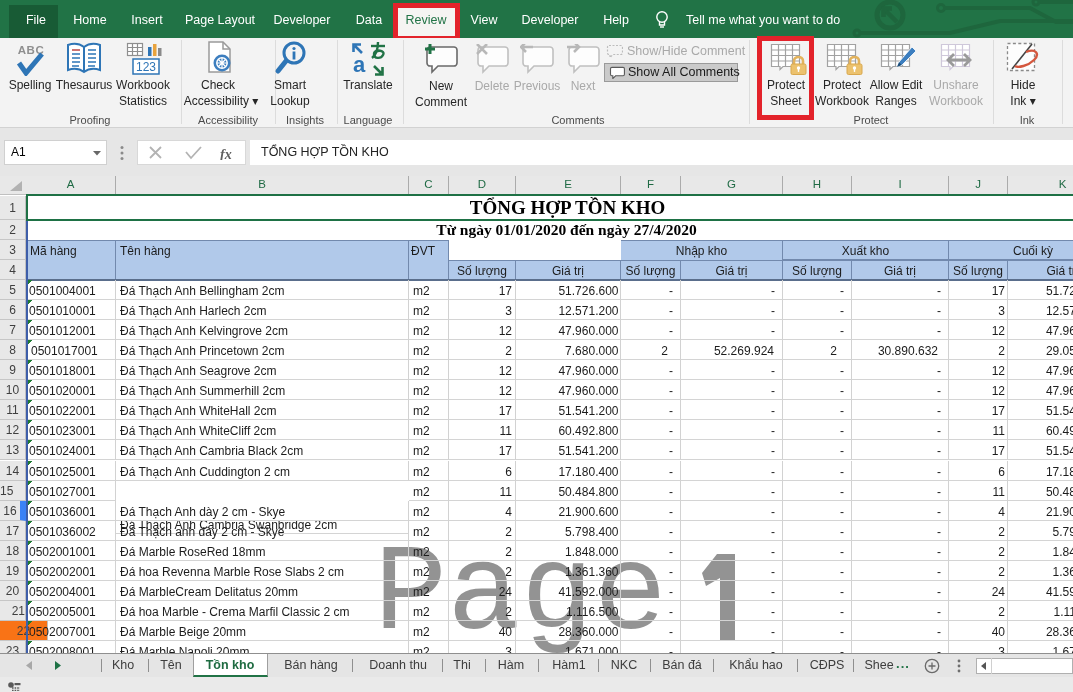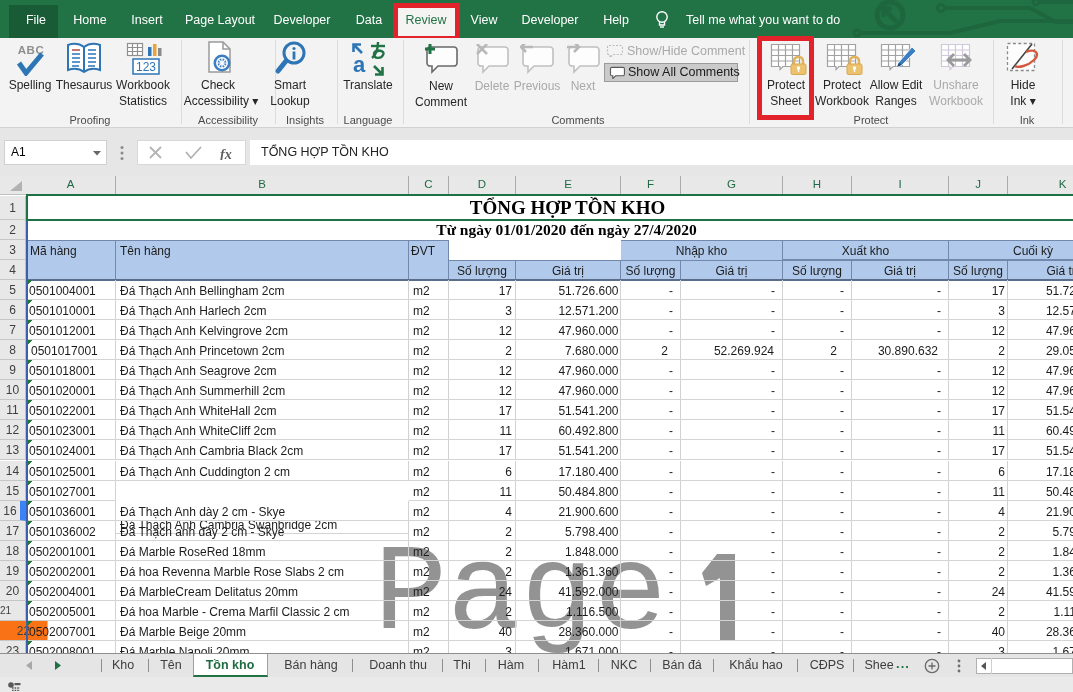--- a/index.html
+++ b/index.html
@@ -254,27 +254,27 @@
 <div class="ab" style="left:0;top:104.0px;width:26px;height:20.1px;background:#e8e8e8;border-right:1px solid #c0c0c0;border-bottom:1px solid #c6c6c6;font-size:12px;color:#3f3f3f;text-align:center;line-height:20.1px">5</div>
 <div class="ab" style="left:0;top:124.1px;width:26px;height:20.1px;background:#e8e8e8;border-right:1px solid #c0c0c0;border-bottom:1px solid #c6c6c6;font-size:12px;color:#3f3f3f;text-align:center;line-height:20.1px">6</div>
 <div class="ab" style="left:0;top:144.1px;width:26px;height:20.0px;background:#e8e8e8;border-right:1px solid #c0c0c0;border-bottom:1px solid #c6c6c6;font-size:12px;color:#3f3f3f;text-align:center;line-height:20.0px">7</div>
 <div class="ab" style="left:0;top:164.1px;width:26px;height:20.1px;background:#e8e8e8;border-right:1px solid #c0c0c0;border-bottom:1px solid #c6c6c6;font-size:12px;color:#3f3f3f;text-align:center;line-height:20.1px">8</div>
 <div class="ab" style="left:0;top:184.2px;width:26px;height:20.1px;background:#e8e8e8;border-right:1px solid #c0c0c0;border-bottom:1px solid #c6c6c6;font-size:12px;color:#3f3f3f;text-align:center;line-height:20.1px">9</div>
 <div class="ab" style="left:0;top:204.2px;width:26px;height:20.1px;background:#e8e8e8;border-right:1px solid #c0c0c0;border-bottom:1px solid #c6c6c6;font-size:12px;color:#3f3f3f;text-align:center;line-height:20.1px">10</div>
 <div class="ab" style="left:0;top:224.3px;width:26px;height:20.1px;background:#e8e8e8;border-right:1px solid #c0c0c0;border-bottom:1px solid #c6c6c6;font-size:12px;color:#3f3f3f;text-align:center;line-height:20.1px">11</div>
 <div class="ab" style="left:0;top:244.4px;width:26px;height:20.0px;background:#e8e8e8;border-right:1px solid #c0c0c0;border-bottom:1px solid #c6c6c6;font-size:12px;color:#3f3f3f;text-align:center;line-height:20.0px">12</div>
 <div class="ab" style="left:0;top:264.4px;width:26px;height:20.1px;background:#e8e8e8;border-right:1px solid #c0c0c0;border-bottom:1px solid #c6c6c6;font-size:12px;color:#3f3f3f;text-align:center;line-height:20.1px">13</div>
 <div class="ab" style="left:0;top:284.5px;width:26px;height:20.0px;background:#e8e8e8;border-right:1px solid #c0c0c0;border-bottom:1px solid #c6c6c6;font-size:12px;color:#3f3f3f;text-align:center;line-height:20.0px">14</div>
-<div class="ab" style="left:0;top:304.5px;width:26px;height:20.1px;background:#e8e8e8;border-right:1px solid #c0c0c0;border-bottom:1px solid #c6c6c6;font-size:12px;color:#3f3f3f;text-align:center;line-height:20.1px">15</div>
+<div class="ab" style="left:0;top:304.5px;width:26px;height:20.1px;background:#e8e8e8;border-right:1px solid #c0c0c0;border-bottom:1px solid #c6c6c6;font-size:12px;color:#3f3f3f;line-height:20.1px">15</div>
 <div class="ab" style="left:0;top:324.6px;width:26px;height:20.1px;background:#e8e8e8;border-right:6px solid #3b82f6;border-bottom:1px solid #c6c6c6;font-size:12px;color:#3f3f3f;text-align:center;line-height:20.1px">16</div>
 <div class="ab" style="left:0;top:344.6px;width:26px;height:20.1px;background:#e8e8e8;border-right:1px solid #c0c0c0;border-bottom:1px solid #c6c6c6;font-size:12px;color:#3f3f3f;text-align:center;line-height:20.1px">17</div>
 <div class="ab" style="left:0;top:364.7px;width:26px;height:20.0px;background:#e8e8e8;border-right:1px solid #c0c0c0;border-bottom:1px solid #c6c6c6;font-size:12px;color:#3f3f3f;text-align:center;line-height:20.0px">18</div>
 <div class="ab" style="left:0;top:384.7px;width:26px;height:20.0px;background:#e8e8e8;border-right:1px solid #c0c0c0;border-bottom:1px solid #c6c6c6;font-size:12px;color:#3f3f3f;text-align:center;line-height:20.0px">19</div>
 <div class="ab" style="left:0;top:404.8px;width:26px;height:20.0px;background:#e8e8e8;border-right:1px solid #c0c0c0;border-bottom:1px solid #c6c6c6;font-size:12px;color:#3f3f3f;text-align:center;line-height:20.0px">20</div>
-<div class="ab" style="left:0;top:424.8px;width:26px;height:20.1px;background:#e8e8e8;border-right:1px solid #c0c0c0;border-bottom:1px solid #c6c6c6;font-size:10px;color:#3f3f3f;text-align:left;line-height:20.1px">21</div>
+<div class="ab" style="left:0;top:424.8px;width:26px;height:20.1px;background:#e8e8e8;border-right:1px solid #c0c0c0;border-bottom:1px solid #c6c6c6;font-size:12px;color:#3f3f3f;text-align:right;line-height:20.1px">21</div>
 <div class="ab" style="left:0;top:444.9px;width:48px;height:20.1px;background:#f97316;border-right:1px solid #c0c0c0;border-bottom:1px solid #c6c6c6;font-size:12px;color:#3f3f3f;text-align:center;line-height:20.1px">22</div>
 <div class="ab" style="left:0;top:464.9px;width:26px;height:20.0px;background:#e8e8e8;border-right:1px solid #c0c0c0;border-bottom:1px solid #c6c6c6;font-size:12px;color:#3f3f3f;text-align:center;line-height:20.0px">23</div>
 <div class="ab" style="left:374px;top:358.5px;font-size:122px;color:rgba(105,105,105,0.72);font-family:Liberation Mono, monospace;line-height:1;white-space:nowrap">Page</div>
 <svg class="ab" style="left:676px;top:375px" width="62" height="92" viewBox="0 0 62 92">
       <path d="M59 3 V90 H44 V27 L30 35 L26 22 L41 3 Z" fill="rgba(105,105,105,0.72)"></path>
     </svg>
 <div class="ab" style="left:26px;top:20.0px;width:1047px;height:24.0px;line-height:24.0px;text-align:center;font-family:'Liberation Serif',serif;font-weight:bold;font-size:19px;color:#000"><span style="position:relative;left:18px">TỔNG HỢP TỒN KHO</span></div>
 <div class="ab" style="left:26px;top:44.0px;width:1047px;height:20.0px;line-height:20.0px;text-align:center;font-family:'Liberation Serif',serif;font-weight:bold;font-size:15.5px;color:#000"><span style="position:relative;left:17px">Từ ngày 01/01/2020 đến ngày 27/4/2020</span></div>
 <div class="cell bh" style="left:26px;top:64.0px;width:90px;height:40.1px;line-height:20.1px;text-align:left;padding-left:4px;border-top:1px solid #7289ad">Mã hàng</div>
 <div class="cell bh" style="left:116px;top:64.0px;width:293px;height:40.1px;line-height:20.1px;text-align:left;padding-left:4px;border-top:1px solid #7289ad">Tên hàng</div>

